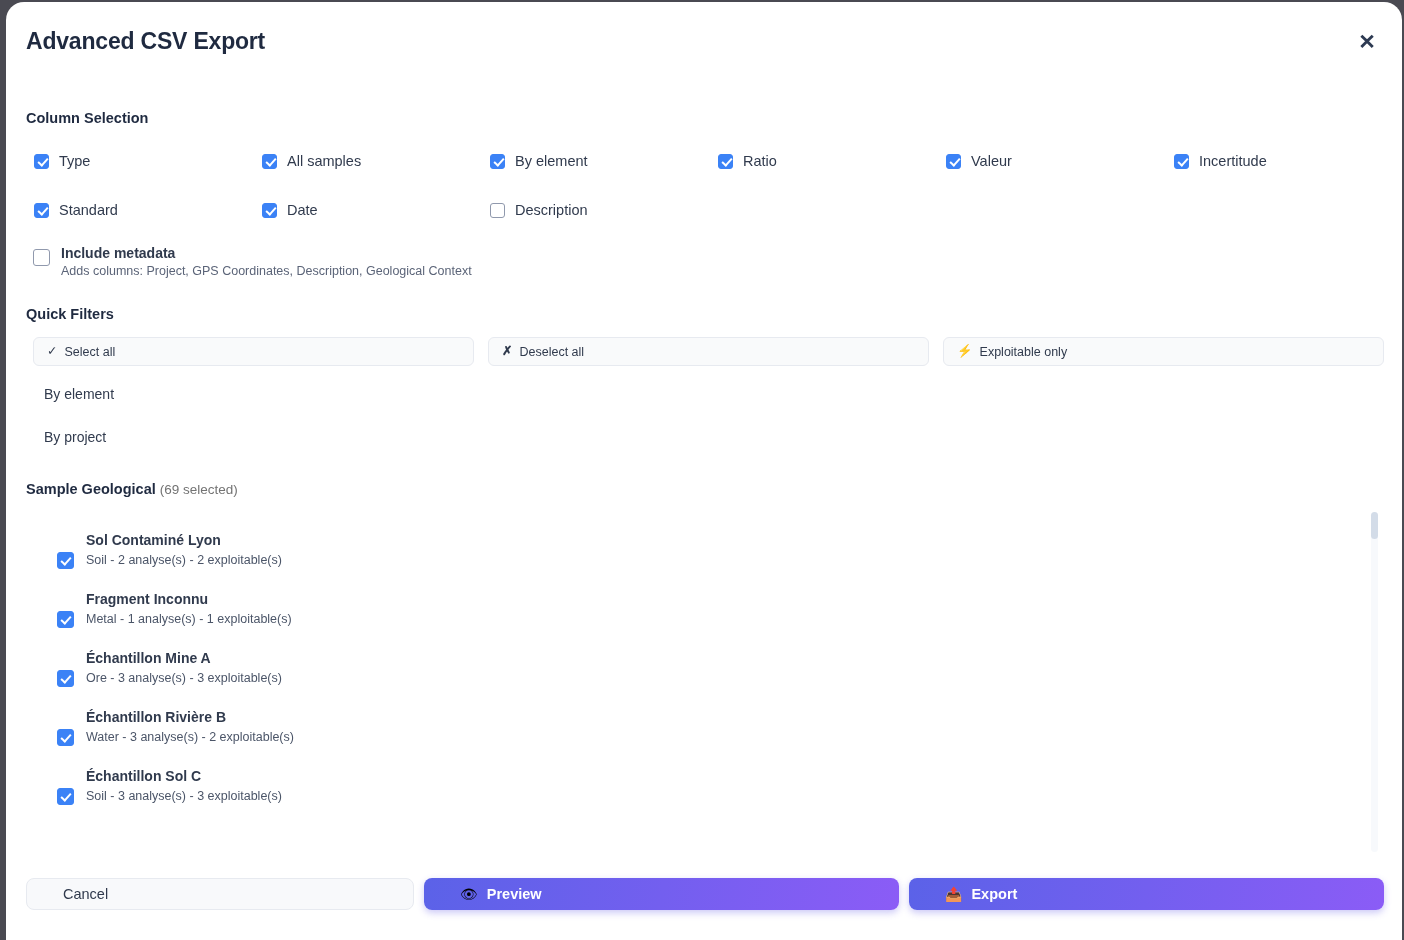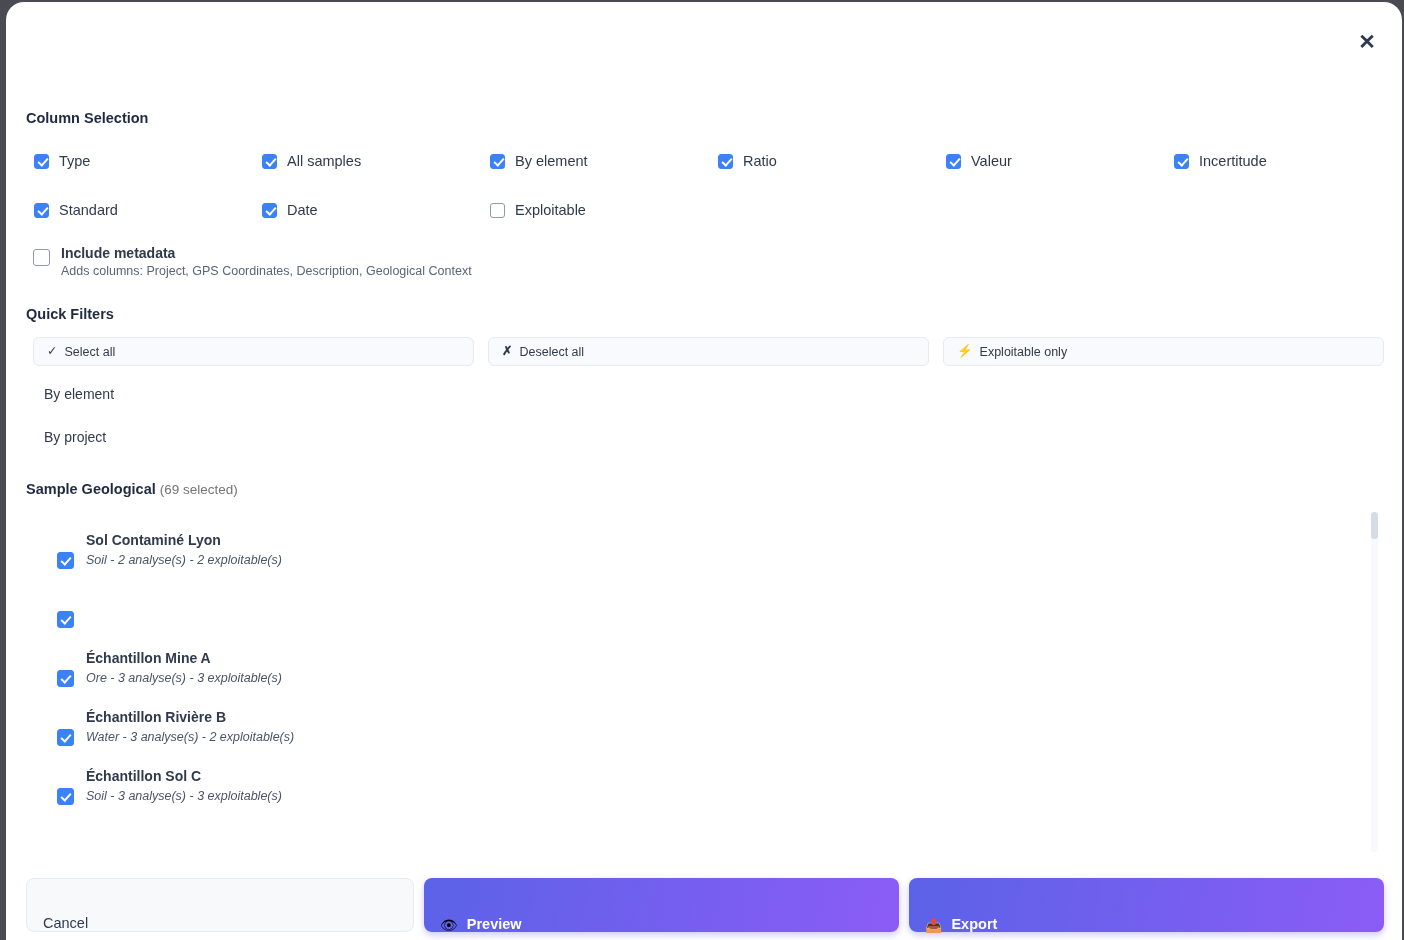--- a/index.html
+++ b/index.html
@@ -213,21 +213,20 @@
     font-weight: bold;
     color: #303a4d;
     display: block;
     line-height: 1.5;
   }
   .sample-meta {
     font-size: 12.5px;
     color: #4b5568;
     display: block;
     line-height: 1.45;
-    font-style: italic;
   }
 
   
   #sample-scrollbar {
     position: absolute;
     right: 24px;
     top: 510px;
     width: 7px;
     height: 340px;
     background: #f7f9fc;
@@ -254,26 +253,26 @@
   }
   #footer-inner {
     position: absolute;
     left: 20px;
     top: 8px;
     width: 1358px;
     display: flex;
     gap: 10px;
   }
   .foot-btn {
-    height: 54px;
+    height: 32px;
     border-radius: 8px;
     display: flex;
-    align-items: flex-end;
+    align-items: center;
     gap: 9px;
-    padding-left: 16px;
+    padding-left: 36px;
     cursor: pointer;
     font-family: "Liberation Sans", sans-serif;
     border: none;
   }
   #cancel-button {
     flex: 0 0 388px;
     background: #f8f9fb;
     border: 1px solid #e7eaf0;
   }
   #cancel-button .foot-label {
@@ -292,20 +291,21 @@
     color: #ffffff;
   }
   .foot-icon { font-size: 14px; line-height: 1; }
 </style>
 </head>
 <body>
 
 <div id="modal">
 
   <div class="header">
+    <div class="title">Advanced CSV Export</div>
     <button class="close-btn">✕</button>
   </div>
 
   <div class="section-title" id="col-sel-title">Column Selection</div>
 
   <div id="column-grid">
       <div class="cb-item">
         <span class="cbox checked"></span>
         <span class="cb-label">Type</span>
       </div>
@@ -332,21 +332,21 @@
       <div class="cb-item">
         <span class="cbox checked"></span>
         <span class="cb-label">Standard</span>
       </div>
       <div class="cb-item">
         <span class="cbox checked"></span>
         <span class="cb-label">Date</span>
       </div>
       <div class="cb-item">
         <span class="cbox"></span>
-        <span class="cb-label">Exploitable</span>
+        <span class="cb-label">Description</span>
       </div>
     </div>
 
   <div id="metadata-row">
     <span class="cbox" id="metadata-checkbox"></span>
     <span>
       <span class="meta-title">Include metadata</span>
       <span class="meta-sub">Adds columns: Project, GPS Coordinates, Description, Geological Context</span>
     </span>
   </div>
@@ -379,20 +379,24 @@
   <div id="sample-list">
       <div class="sample-item">
         <span class="cbox checked"></span>
         <span>
           <span class="sample-name">Sol Contaminé Lyon</span>
           <span class="sample-meta">Soil - 2 analyse(s) - 2 exploitable(s)</span>
         </span>
       </div>
       <div class="sample-item">
         <span class="cbox checked"></span>
+        <span>
+          <span class="sample-name">Fragment Inconnu</span>
+          <span class="sample-meta">Metal - 1 analyse(s) - 1 exploitable(s)</span>
+        </span>
       </div>
       <div class="sample-item">
         <span class="cbox checked"></span>
         <span>
           <span class="sample-name">Échantillon Mine A</span>
           <span class="sample-meta">Ore - 3 analyse(s) - 3 exploitable(s)</span>
         </span>
       </div>
       <div class="sample-item">
         <span class="cbox checked"></span>

